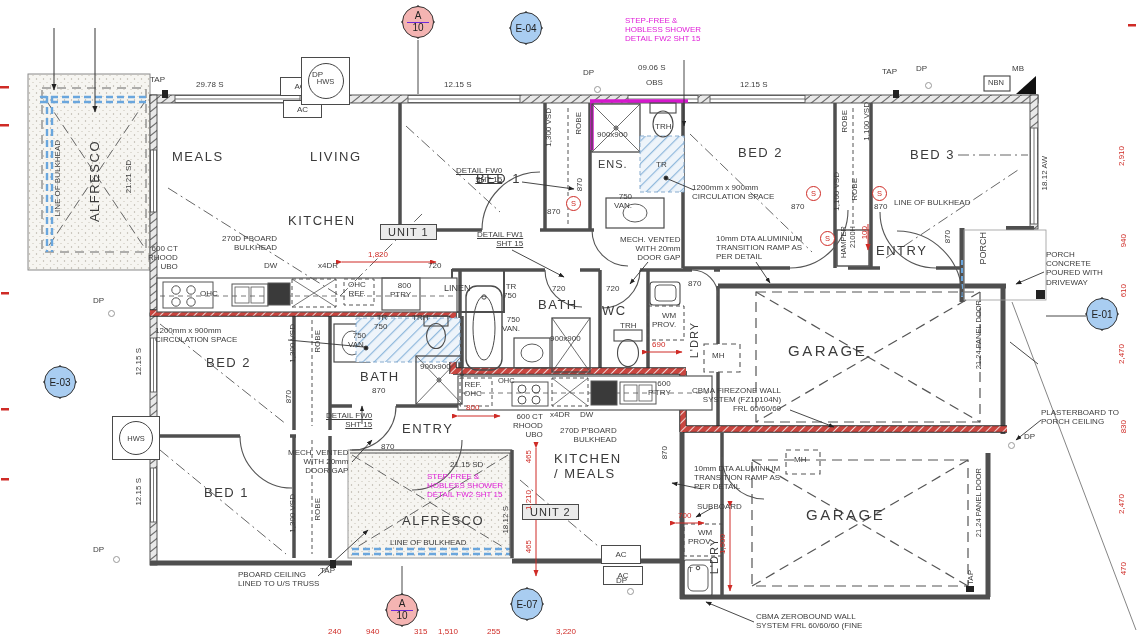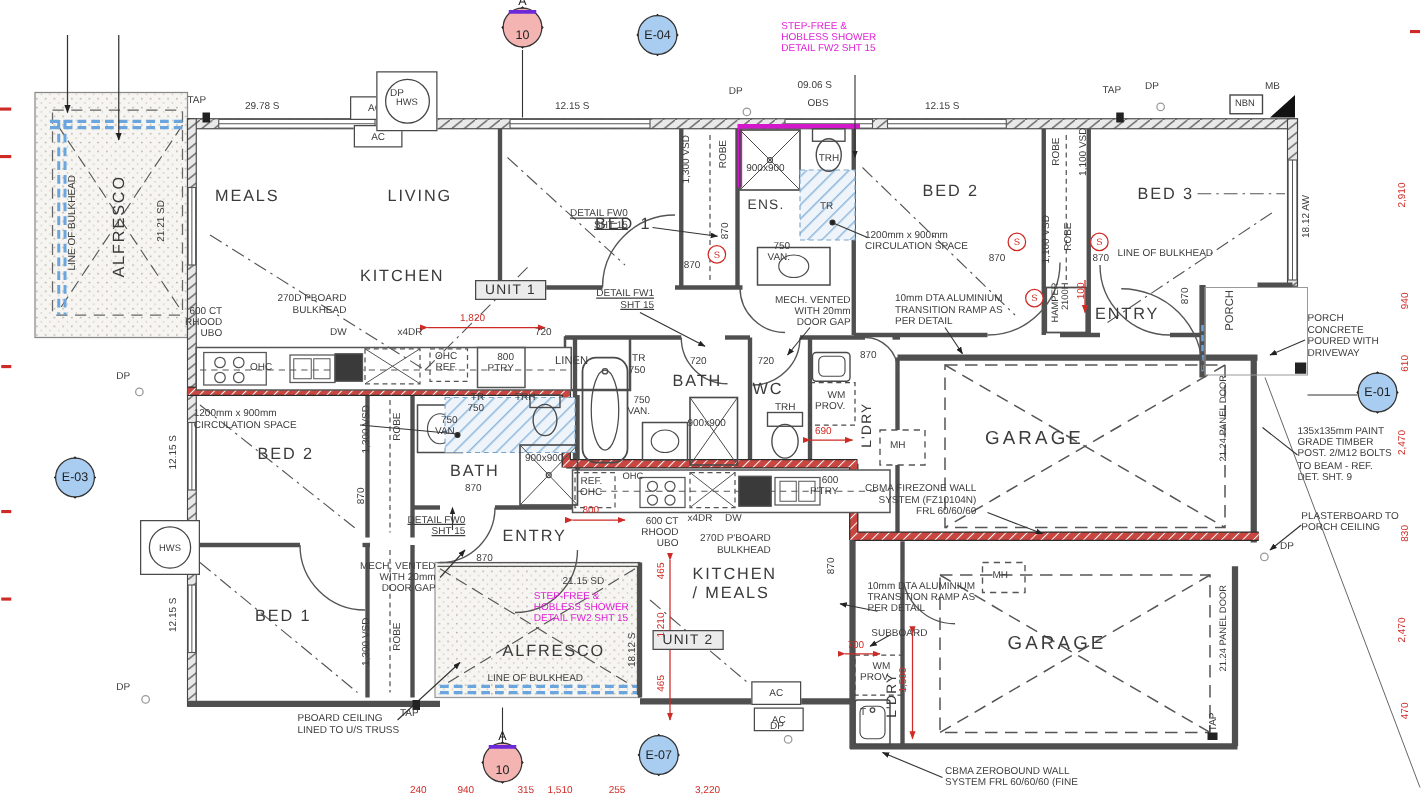--- a/index.html
+++ b/index.html
@@ -25,21 +25,21 @@
   .hwsc{position:absolute;border:1.2px solid #444;border-radius:50%;background:#fff;display:flex;
         align-items:center;justify-content:center;font-size:7.5px;color:#3c3c3c;z-index:5}
   .sc{position:absolute;width:13px;height:13px;border:1px solid #cf2b26;color:#cf2b26;border-radius:50%;
       font-size:7.5px;display:flex;align-items:center;justify-content:center;background:#fff;z-index:5}
   .mk{position:absolute;width:32px;height:32px;z-index:6}
   .mk i{position:absolute;left:4px;top:4px;right:4px;bottom:4px;background:#151515;transform:rotate(45deg)}
   .mk b{position:absolute;left:0;top:0;right:0;bottom:0;border:1.1px solid #333;border-radius:50%;
         background:#a9cdf1;display:flex;align-items:center;justify-content:center;
         font-weight:normal;font-size:10px;color:#222}
   .mk.pink b{background:#f4b4b2;flex-direction:column;line-height:1.05}
-  .mk.pink b s{text-decoration:none;border-top:3px solid #6d28d9;padding:13px 5px}
+  .mk.pink b s{text-decoration:none;border-top:1px solid #6d28d9;padding:0 5px}
   .dpc{position:absolute;width:5px;height:5px;border:1px solid #999;border-radius:50%;background:#fff;z-index:4}
 </style>
 </head>
 <body>
 
 <div class="plan">
 
 <svg class="lw" width="1140" height="640" viewBox="0 0 1140 640">
  <defs>
   <pattern id="st" width="7" height="7" patternUnits="userSpaceOnUse">
@@ -457,25 +457,20 @@
 PER DETAIL</span>
 <span class="p s8 rt" style="left:692px;top:386px">CBMA FIREZONE WALL
 SYSTEM (FZ10104N)
 FRL 60/60/60</span>
 <span class="p s8" style="left:756px;top:612px">CBMA ZEROBOUND WALL
 SYSTEM FRL 60/60/60 (FINE</span>
 <span class="p s8" style="left:1046px;top:250px">PORCH
 CONCRETE
 POURED WITH
 DRIVEWAY</span>
-<span class="p s8" style="left:1038px;top:340px">135x135mm PAINT
-GRADE TIMBER
-POST. 2/M12 BOLTS
-TO BEAM - REF.
-DET. SHT. 9</span>
 <span class="p s8" style="left:1041px;top:408px">PLASTERBOARD TO
 PORCH CEILING</span>
 <span class="p s8" style="left:238px;top:570px">PBOARD CEILING
 LINED TO U/S TRUSS</span>
 <span class="p s8" style="left:894px;top:198px">LINE OF BULKHEAD</span>
 <span class="p s8" style="left:390px;top:538px">LINE OF BULKHEAD</span>
 <span class="p s8" style="left:697px;top:502px">SUBBOARD</span>
 
 <span class="p s8" style="left:200px;top:289px">OHC</span>
 <span class="p s8" style="left:264px;top:261px">DW</span>

